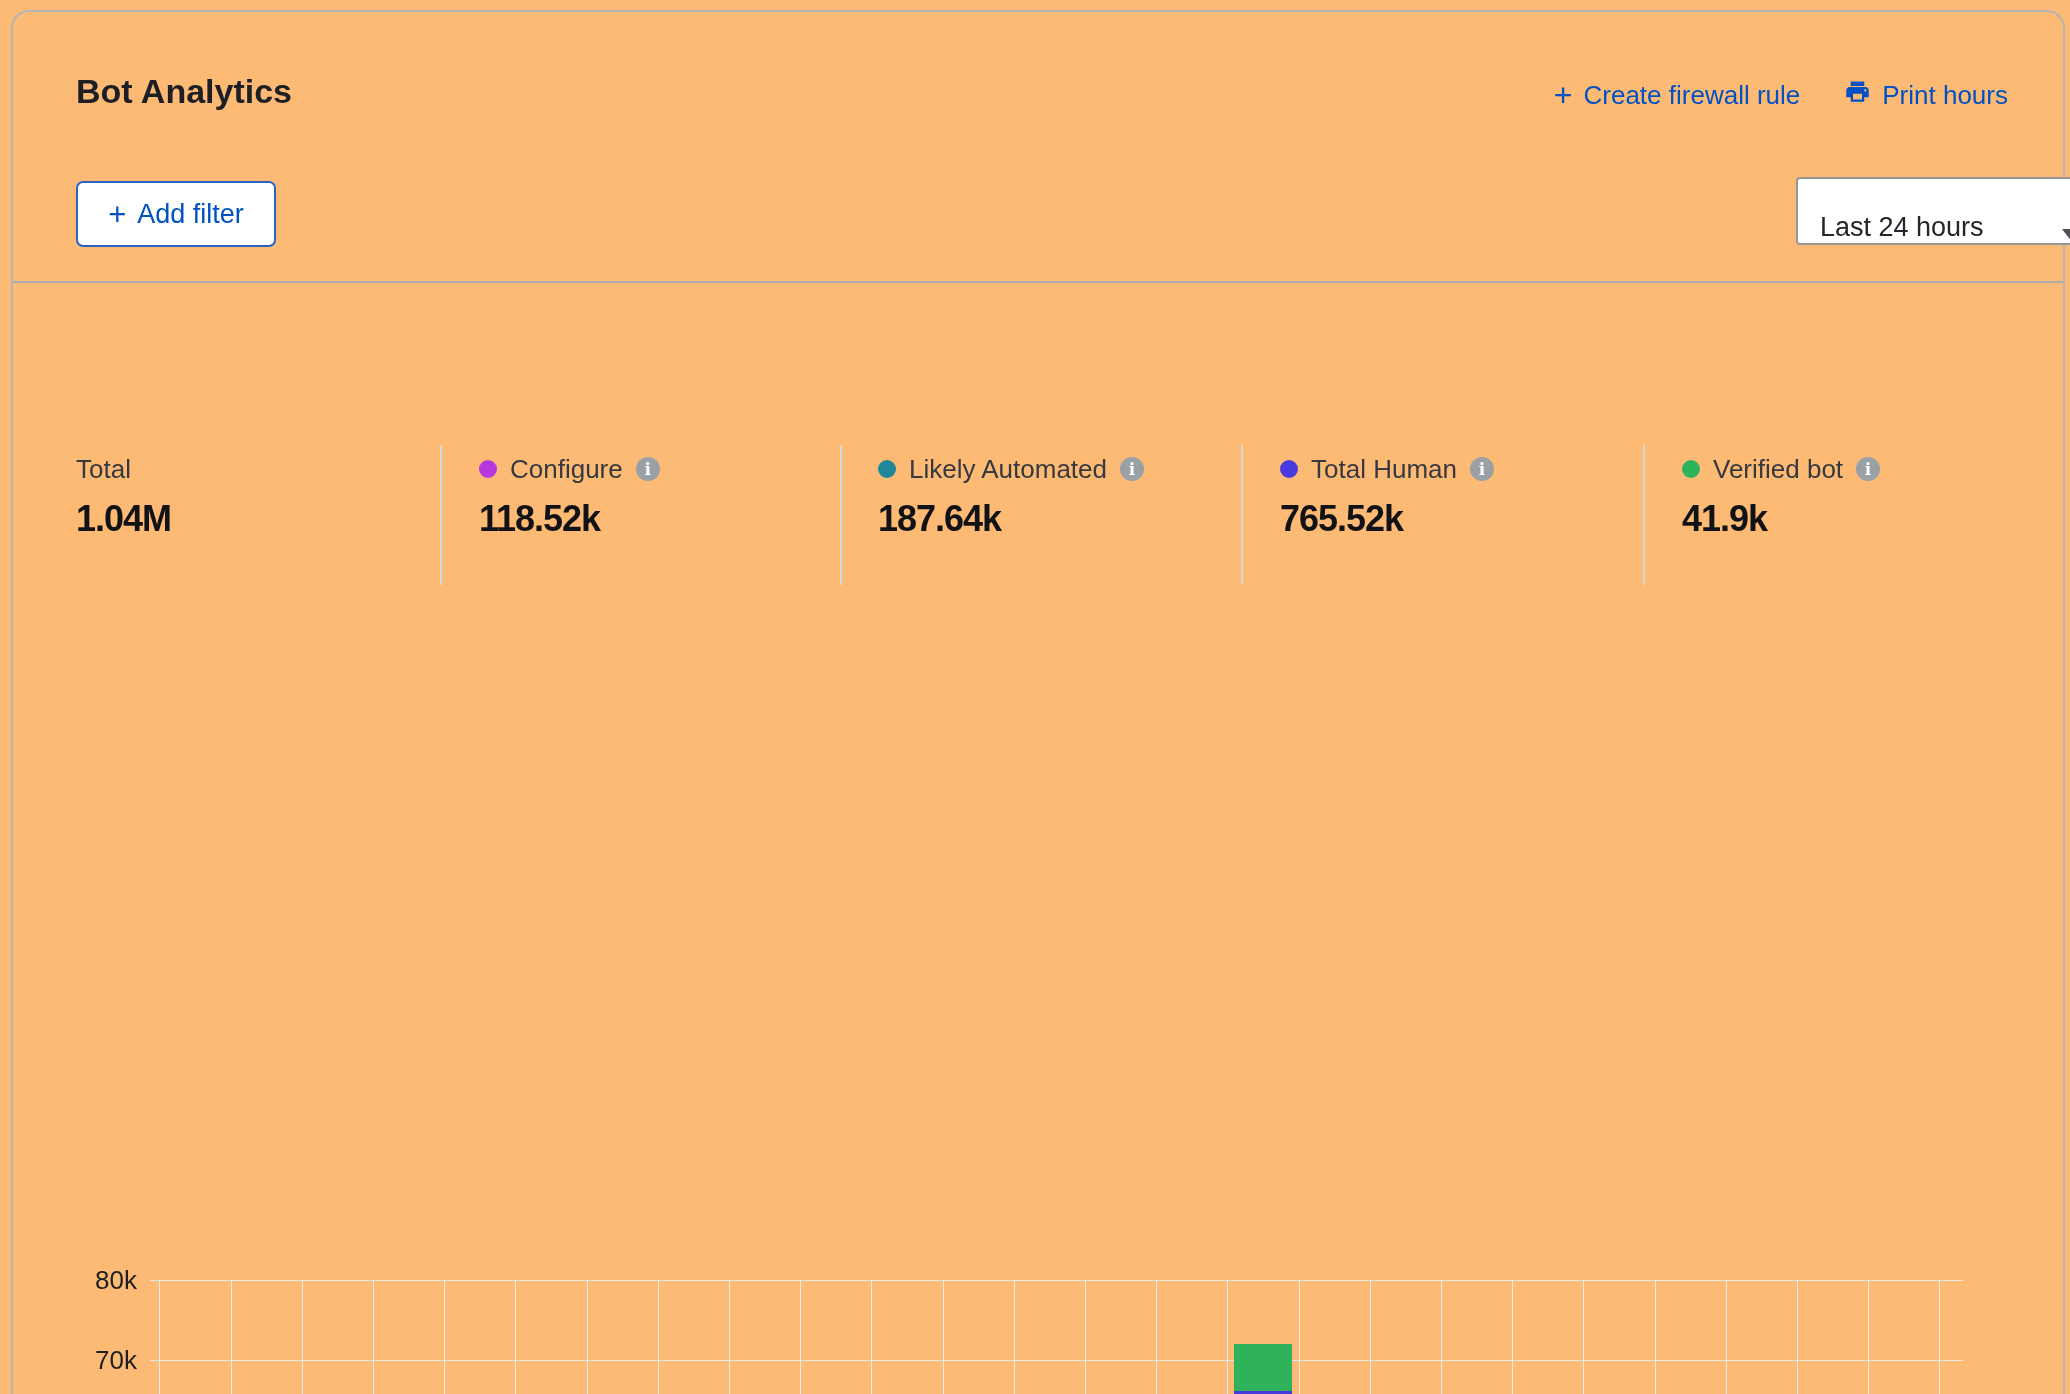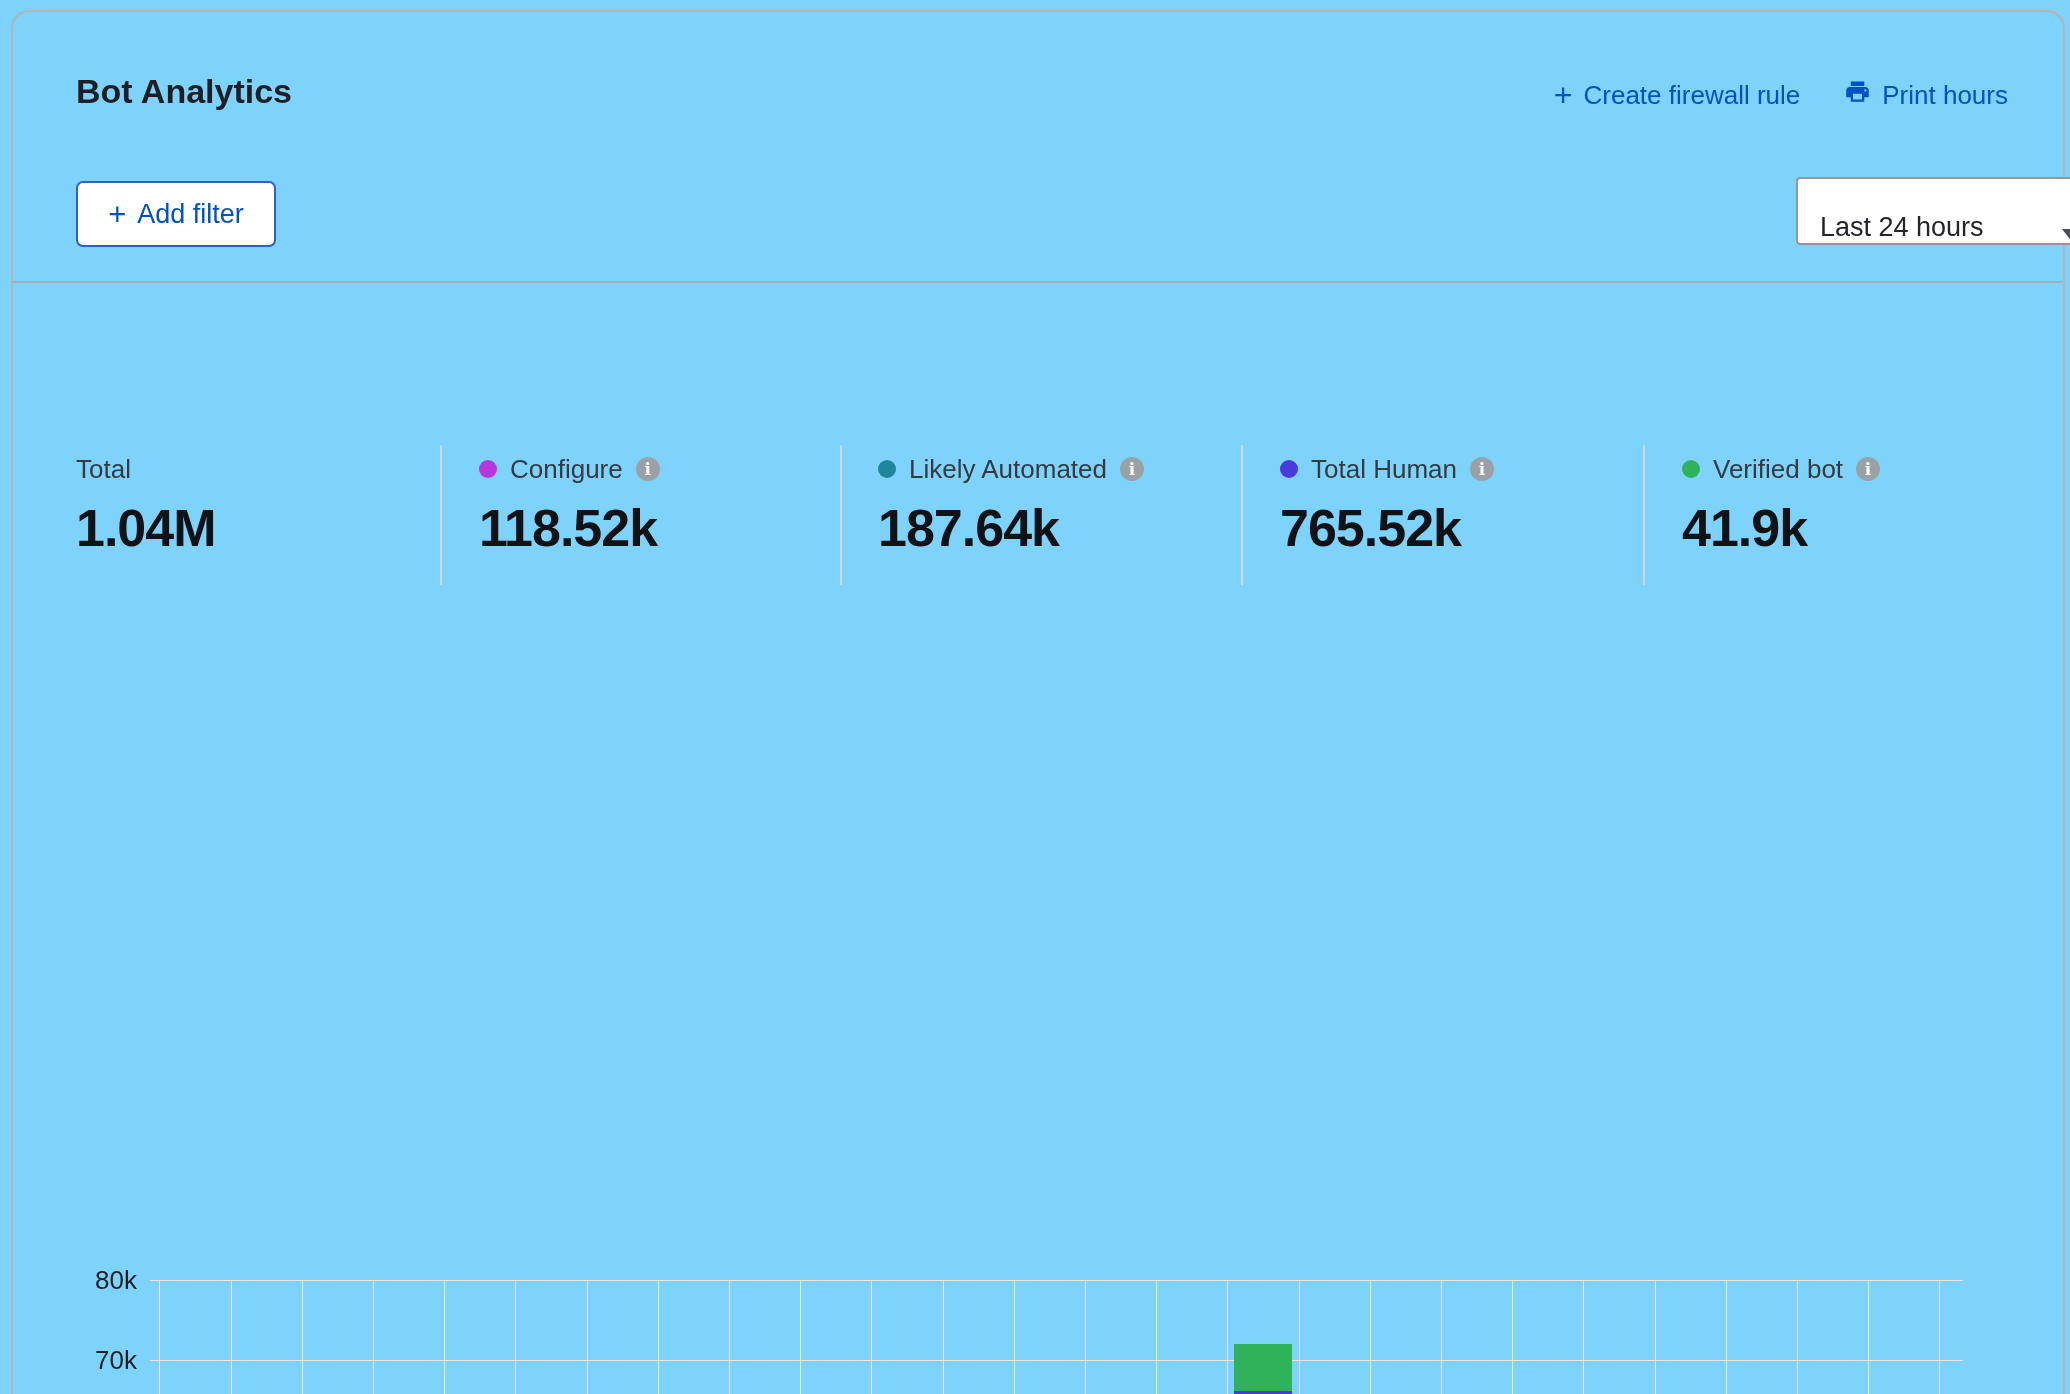--- a/index.html
+++ b/index.html
@@ -1,16 +1,16 @@
 <!DOCTYPE html>
 <html><head>
 <meta charset="utf-8">
 <style>
   html,body{margin:0;padding:0;background:#fff;}
-  #app{position:relative;width:2070px;height:1394px;background:#7dd3fc;overflow:hidden;
+  #app{position:relative;width:2070px;height:1394px;background:#fdba74;overflow:hidden;
        font-family:"Liberation Sans","DejaVu Sans",sans-serif;color:#1d1f24;}
   .card-frame{position:absolute;left:11px;top:10px;right:5px;bottom:-30px;
               border:2px solid #b4b4b4;border-bottom:none;border-radius:18px 18px 0 0;pointer-events:none;}
   .separator{position:absolute;left:13px;top:281px;width:2050px;height:2px;background:#ababab;}
   .page-title{position:absolute;left:76px;top:72px;font-size:34px;font-weight:700;color:#1d1f24;}
   .header-links{position:absolute;right:62px;top:78px;display:flex;gap:44px;align-items:center;}
   .hlink{display:flex;align-items:center;gap:11px;color:#0051c3;font-size:26px;cursor:pointer;}
   .hlink .plus{font-size:32px;font-weight:500;line-height:26px;}
   .hlink svg{width:27px;height:27px;fill:#0051c3;}
   .add-filter{position:absolute;left:76px;top:181px;width:196px;height:62px;border:2px solid #2b63c5;
@@ -26,21 +26,21 @@
   .section-title{font-size:29px;font-weight:700;color:#24262b;}
   .pie-icon{width:27px;height:27px;}
   .stats-row{position:absolute;left:0;top:440px;width:2042px;height:150px;}
   .stat{position:absolute;top:14px;}
   .stat .lblrow{display:flex;align-items:center;gap:13px;height:30px;}
   .stat .dot{width:18px;height:18px;border-radius:50%;}
   .stat .lbl{font-size:26px;color:#36393f;}
   .info-icon{width:24px;height:24px;border-radius:50%;background:#9aa1a6;color:#fff;display:flex;
              align-items:center;justify-content:center;font-family:"DejaVu Serif",serif;
              font-size:17px;font-weight:700;cursor:pointer;}
-  .stat .val{margin-top:14px;font-size:52px;font-weight:700;color:#101215;letter-spacing:-1px;}
+  .stat .val{margin-top:14px;font-size:36px;font-weight:700;color:#101215;letter-spacing:-1px;}
   .stat-divider{position:absolute;top:5px;width:2px;height:140px;background:#d7d7d7;}
   
   #chart{position:absolute;left:0;top:620px;width:2070px;height:774px;}
   .ytick{position:absolute;left:0;width:137px;text-align:right;font-size:26px;color:#1e1f21;}
   .hgrid{position:absolute;left:150px;width:1813px;height:1px;background:#e6e6e6;}
   .vgrid{position:absolute;top:660px;width:1px;height:640px;background:#ececec;}
   .bar{position:absolute;display:flex;flex-direction:column;width:58px;cursor:pointer;}
   .bar .seg{width:100%;}
 </style>
 </head>

